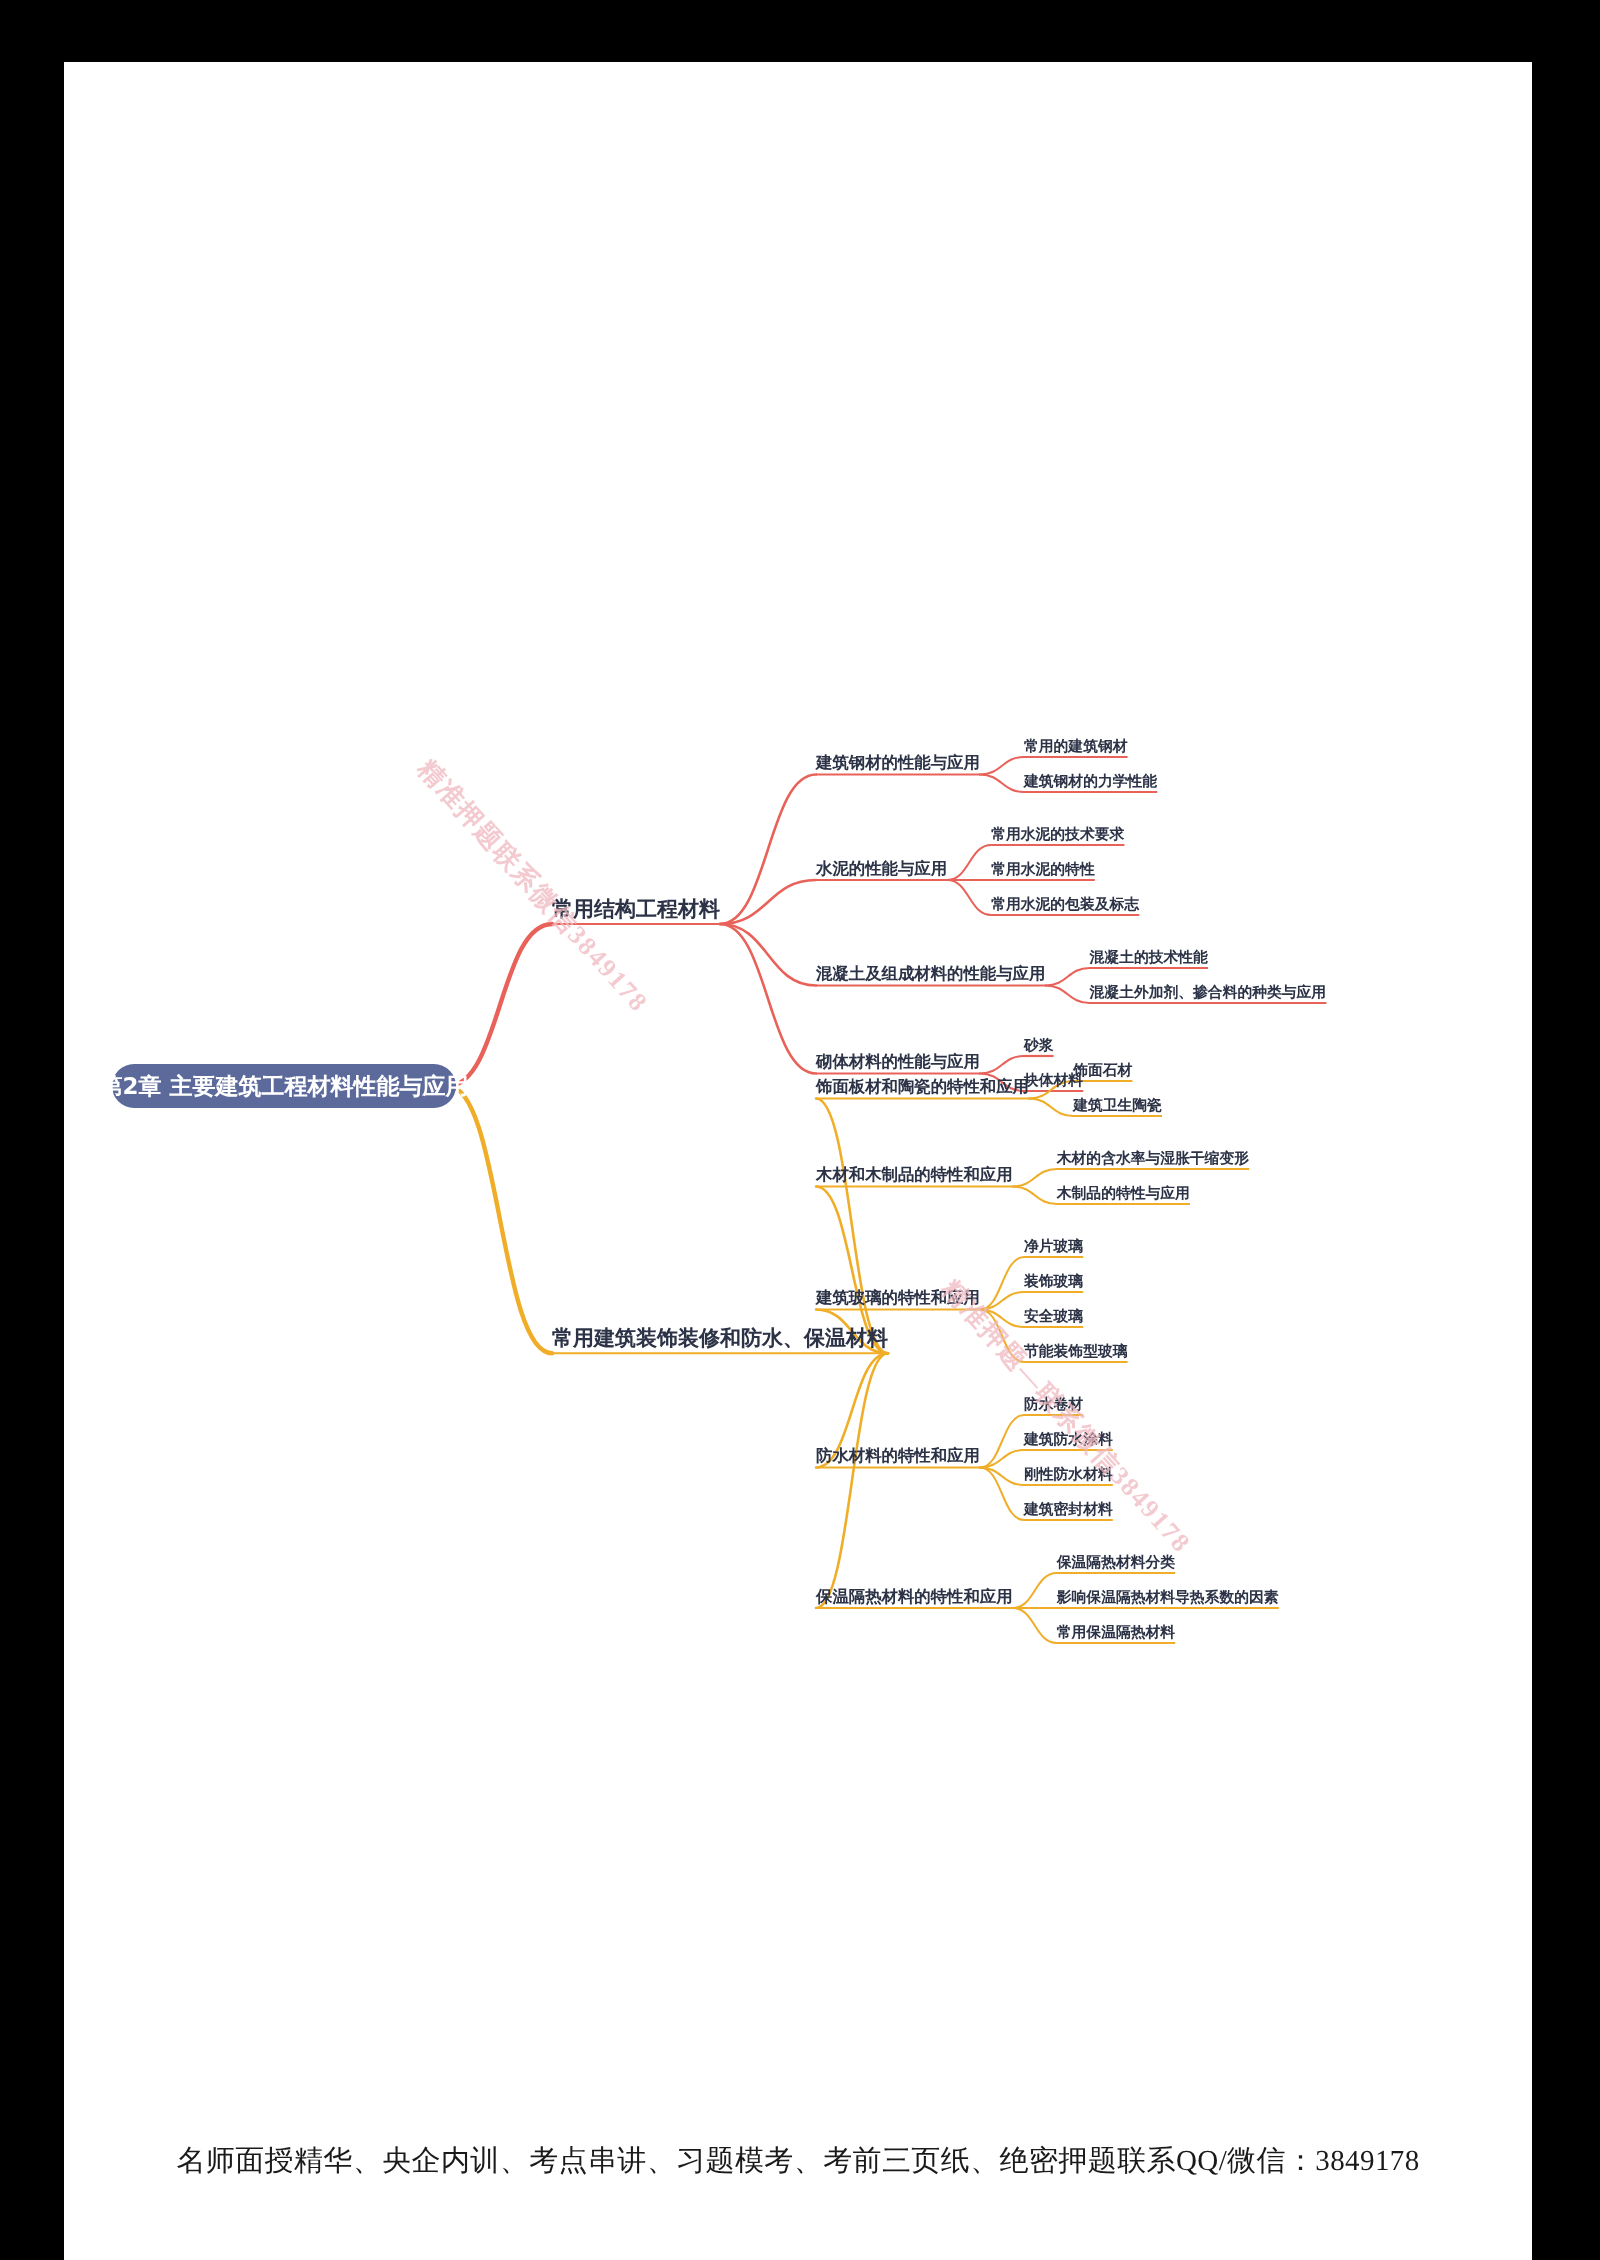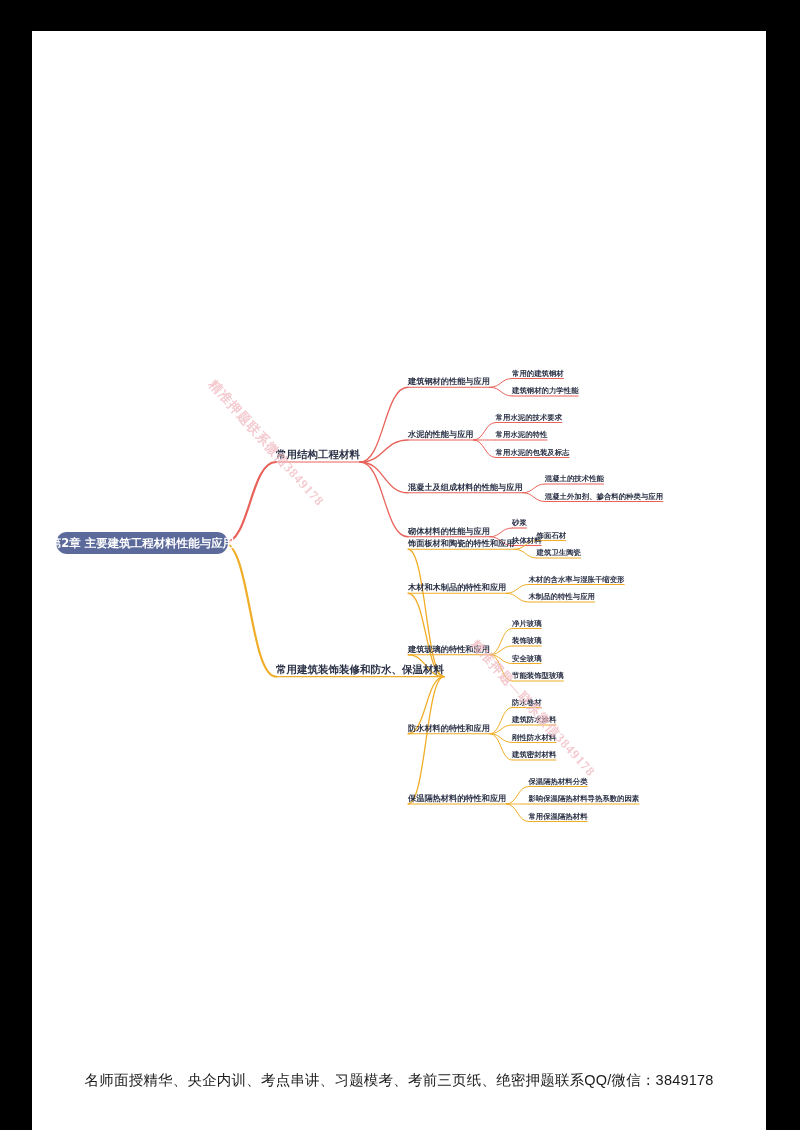--- a/index.html
+++ b/index.html
@@ -62,21 +62,21 @@
   }
   #footer-note {
     position: absolute;
     left: 0;
     top: 1040px;
     width: 734px;
     text-align: center;
     font-size: 14.5px;
     color: #1a1a1a;
     letter-spacing: 0.2px;
-    font-family: Liberation Sans, sans-serif;
+    font-family: Liberation Serif, serif;
   }
   text.node-label {
     font-family: "DejaVu Sans", "Liberation Sans", sans-serif;
     font-weight: 700;
     fill: #2c3347;
   }
   text.root-label {
     font-family: "DejaVu Sans", "Liberation Sans", sans-serif;
     font-weight: 700;
     fill: #ffffff;

